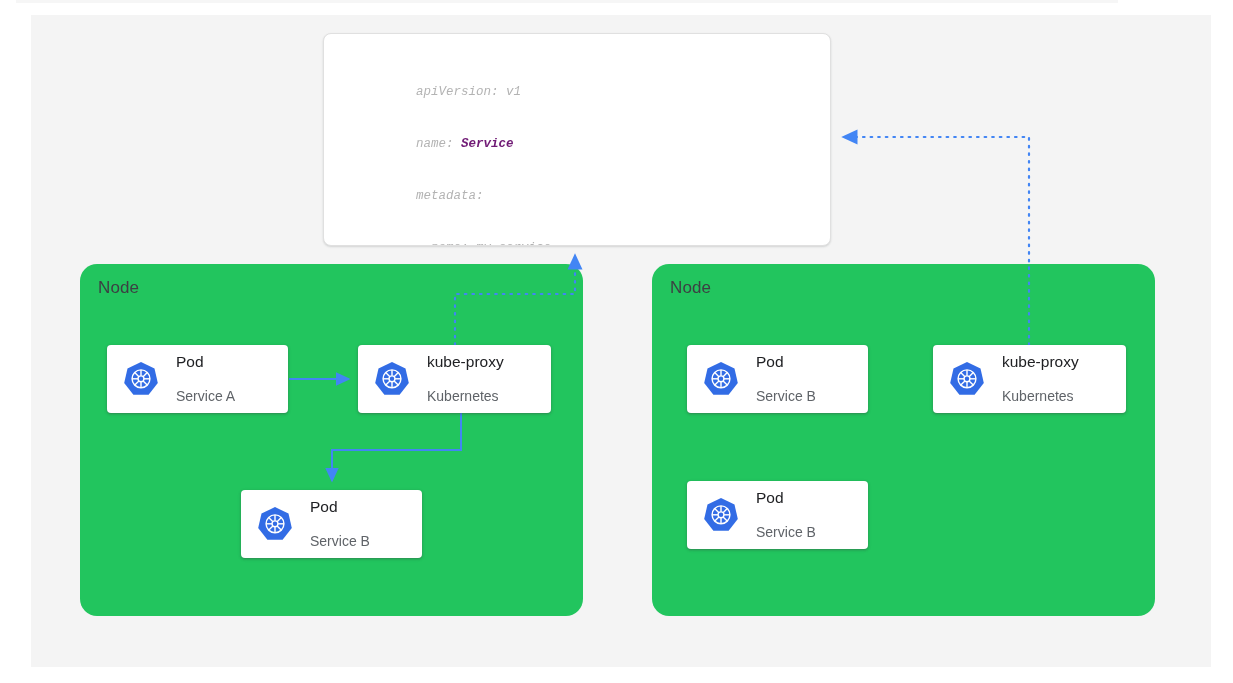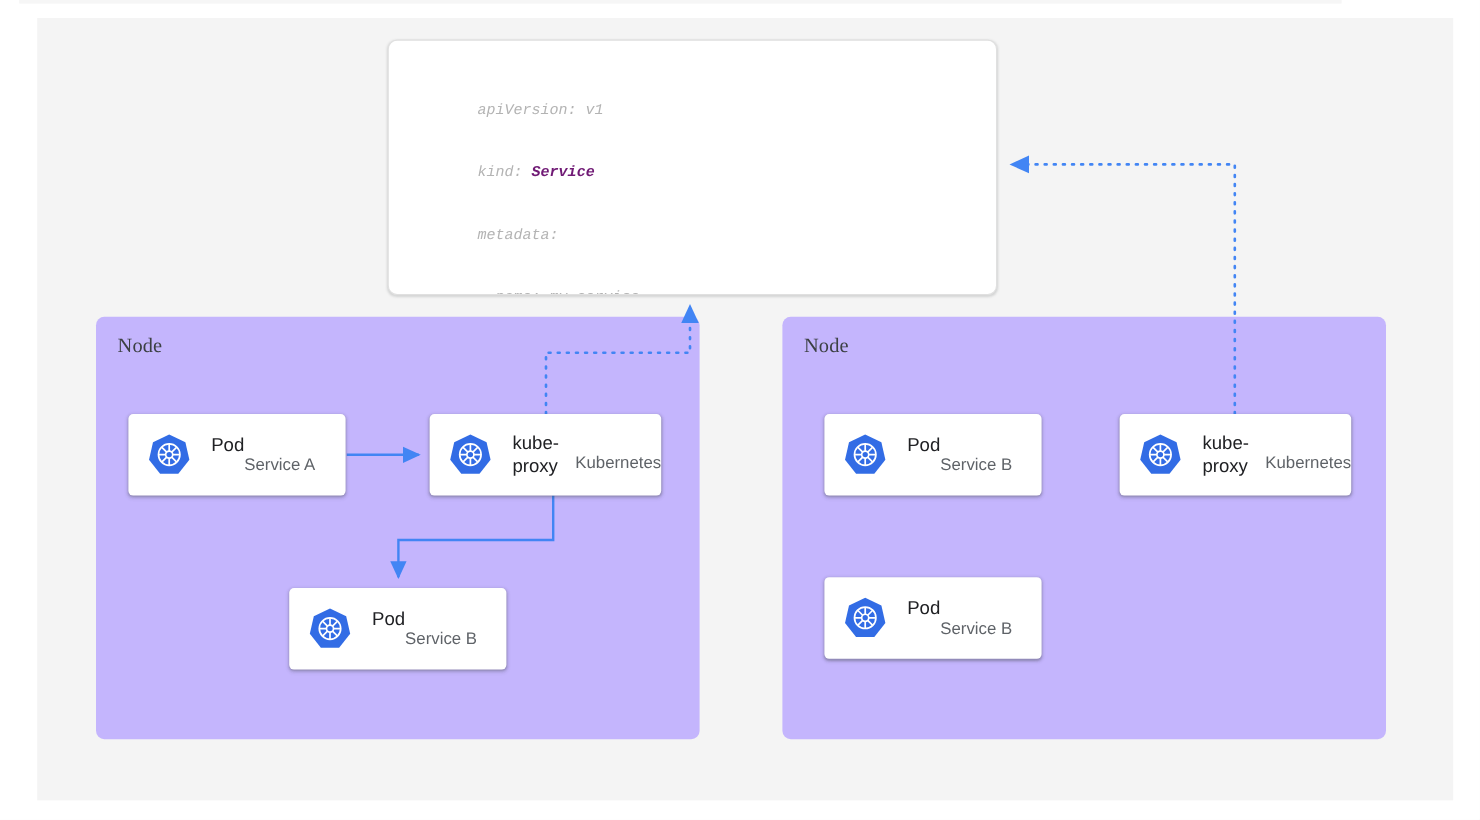--- a/index.html
+++ b/index.html
@@ -27,57 +27,56 @@
     position: absolute; left: 323px; top: 33px;
     width: 508px; height: 213px;
     background: #ffffff;
     border: 1px solid #e0e0e0;
     border-radius: 8px;
     box-shadow: 0 1px 2px rgba(60,64,67,0.18);
     box-sizing: border-box;
     overflow: hidden;
   }
   .yaml-text {
-    position: absolute; left: 74px; top: 15px;
+    position: absolute; left: 92px; top: 15px;
     font-family: "Liberation Mono", "DejaVu Sans Mono", monospace;
     font-size: 12.5px;
     line-height: 17.4px;
     font-style: italic;
     color: #b3b3b3;
     white-space: pre;
   }
   .yaml-line { white-space: pre; }
   .kw-bold { font-weight: bold; color: #701a75; }
 
   
   .node-box {
     position: absolute;
-    background: #c4b5fd;
-    border-radius: 7px;
-    font-family: Liberation Serif, serif;
+    background: #22c55e;
+    border-radius: 17px;
   }
   #node-left  { left: 80px;  top: 264px; width: 503px; height: 352px; }
   #node-right { left: 652px; top: 264px; width: 503px; height: 352px; }
   .node-label {
     position: absolute; left: 18px; top: 14px;
     font-size: 17px; color: #3c4043;
     letter-spacing: .1px;
   }
 
   
   .card {
     position: absolute;
     background: #ffffff;
     border-radius: 4px;
     box-shadow: 0 1px 2px rgba(60,64,67,0.30), 0 1px 3px 1px rgba(60,64,67,0.12);
     display: flex; align-items: center;
     box-sizing: border-box;
   }
   .card .k8s-icon { margin-left: 15px; flex: 0 0 auto; display:block; }
-  .card .card-text { margin-left: 16px; display: flex; flex-direction: row; justify-content: center; }
+  .card .card-text { margin-left: 16px; display: flex; flex-direction: column; justify-content: center; }
   .card .card-title { font-size: 15.5px; color: #202124; line-height: 19px; }
   .card .card-sub   { font-size: 14px;  color: #5f6368; line-height: 19px; margin-top: 16px; }
 
   #card-pod-a        { left: 107px; top: 345px; width: 181px; height: 68px; }
   #card-kproxy-left  { left: 358px; top: 345px; width: 193px; height: 68px; }
   #card-pod-b-left   { left: 241px; top: 490px; width: 181px; height: 68px; }
   #card-pod-b1-right { left: 687px; top: 345px; width: 181px; height: 68px; }
   #card-pod-b2-right { left: 687px; top: 481px; width: 181px; height: 68px; }
   #card-kproxy-right { left: 933px; top: 345px; width: 193px; height: 68px; }
 
@@ -92,21 +91,21 @@
 
 <div id="root">
 
   <div class="top-strip"></div>
 
   <div class="canvas"></div>
 
   <div class="yaml-card">
     <div class="yaml-text">
       <div class="yaml-line">apiVersion: v1</div>
-      <div class="yaml-line"><span>kind: </span><span class="kw-bold">Service</span></div>
+      <div class="yaml-line"><span>name: </span><span class="kw-bold">Service</span></div>
       <div class="yaml-line">metadata:</div>
       <div class="yaml-line">  name: my-service</div>
       
       
       
       
       
       
       
     </div>

